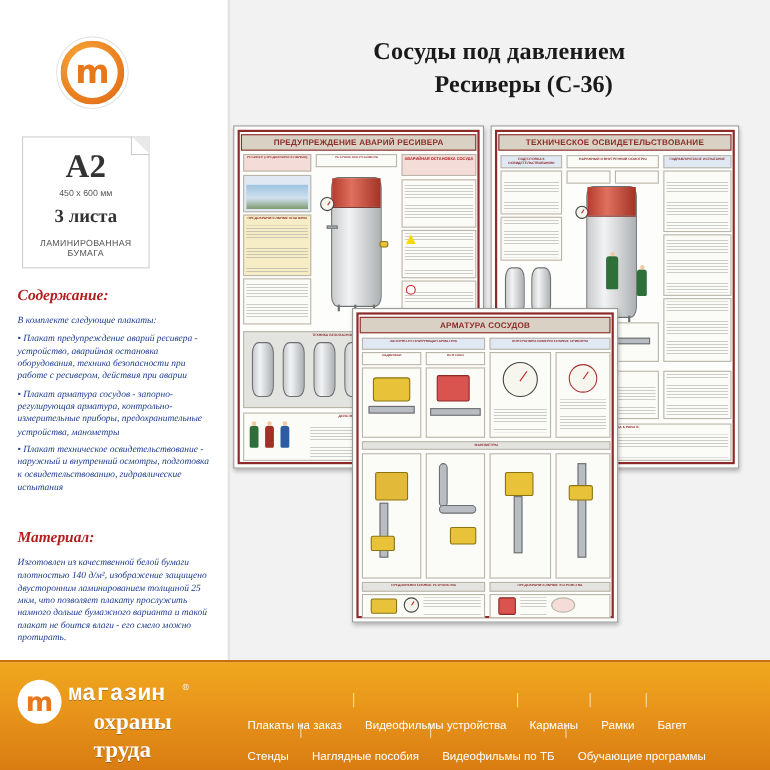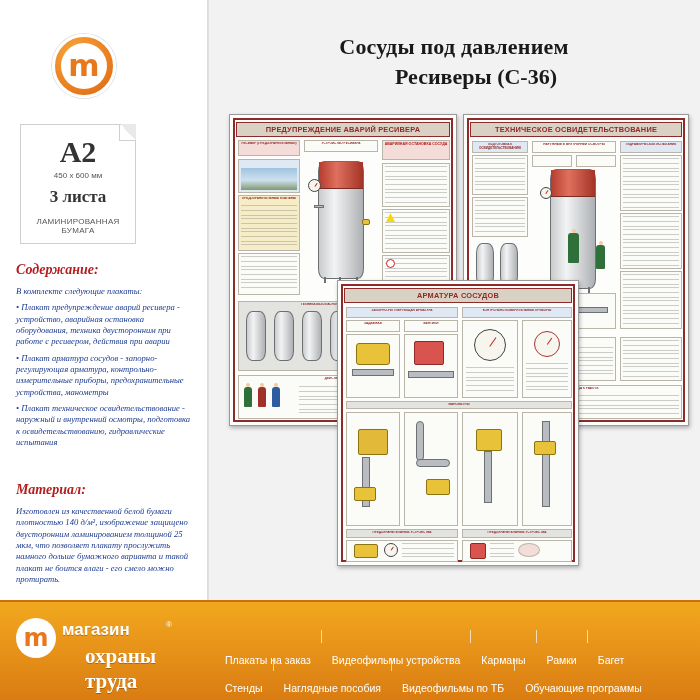--- a/index.html
+++ b/index.html
@@ -134,21 +134,21 @@
   .main-title .l2 {
     font-family: "Liberation Serif", serif;
     font-size: 22px; font-weight: bold;
     margin-top: 4px;
     padding-left: 44px;
   }
 
   
   .poster-stack {
     position: absolute;
-    left: 17px; top: 110px;
+    left: 0; top: 110px;
     width: 468px; height: 460px;
   }
   .poster {
     position: absolute;
     background: #fdfdfb;
     border: 1px solid #9a9a9a;
     box-shadow: 1px 2px 4px rgba(0,0,0,.28);
     overflow: hidden;
   }
   .poster .frame {
@@ -305,22 +305,22 @@
     left: 0; top: 2px;
     width: 40px; height: 40px;
     border-radius: 50%;
     background: #ffffff;
     display: flex; align-items: center; justify-content: center;
     font-size: 24px; font-weight: bold; color: #e8781c;
     font-family: "DejaVu Sans", sans-serif;
   }
   .fl-t1 {
     position: absolute; left: 46px; top: 4px;
-    font-family: Liberation Sans, sans-serif;
-    font-size: 17px; font-weight: bold;
+    font-family: Liberation Mono, monospace;
+    font-size: 21px; font-weight: bold;
     color: #ffffff;
     text-shadow: 0 1px 0 rgba(0,0,0,.25);
   }
   .fl-reg {
     position: absolute; left: 150px; top: 4px;
     font-size: 8px; color: #ffffff;
   }
   .fl-t2 {
     position: absolute; left: 53px; top: 28px;
     font-family: "Liberation Serif", serif;
@@ -372,21 +372,21 @@
     <div class="format-card">
       <div class="fmt-a2">A2</div>
       <div class="fmt-size">450 x 600 мм</div>
       <div class="fmt-sheets">3 листа</div>
       <div class="fmt-paper">ЛАМИНИРОВАННАЯ БУМАГА</div>
     </div>
 
     <div class="sect-title t1">Содержание:</div>
     <div class="sect-body b1">
       <p>В комплекте следующие плакаты:</p>
-      <p>• Плакат предупреждение аварий ресивера - устройство, аварийная остановка оборудования, техника двусторонним при работе с ресивером, действия при аварии</p>
+      <p>• Плакат предупреждение аварий ресивера - устройство, аварийная остановка оборудования, техника безопасности при работе с ресивером, действия при аварии</p>
       <p>• Плакат арматура сосудов - запорно-регулирующая арматура, контрольно-измерительные приборы, предохранительные устройства, манометры</p>
       <p>• Плакат техническое освидетельствование - наружный и внутренний осмотры, подготовка к освидетельствованию, гидравлические испытания</p>
     </div>
 
     <div class="sect-title t2">Материал:</div>
     <div class="sect-body b2">
       <p>Изготовлен из качественной белой бумаги плотностью 140 д/м², изображение защищено двусторонним ламинированием толщиной 25 мкм, что позволяет плакату прослужить намного дольше бумажного варианта и такой плакат не боится влаги - его смело можно протирать.</p>
     </div>
   </div>
 

